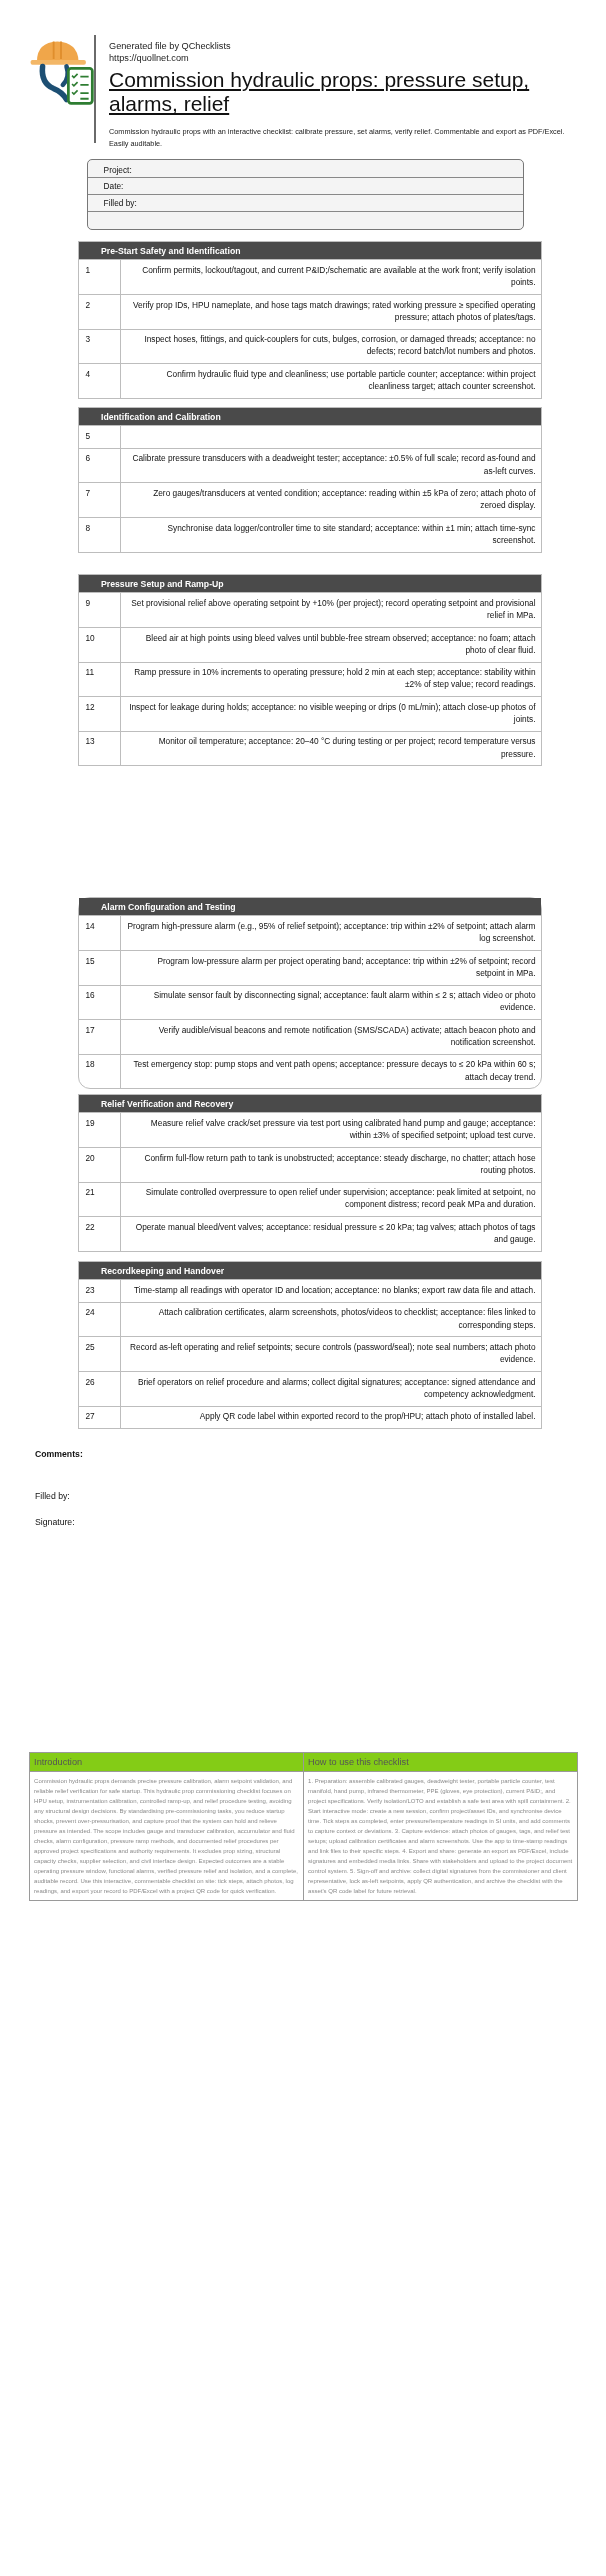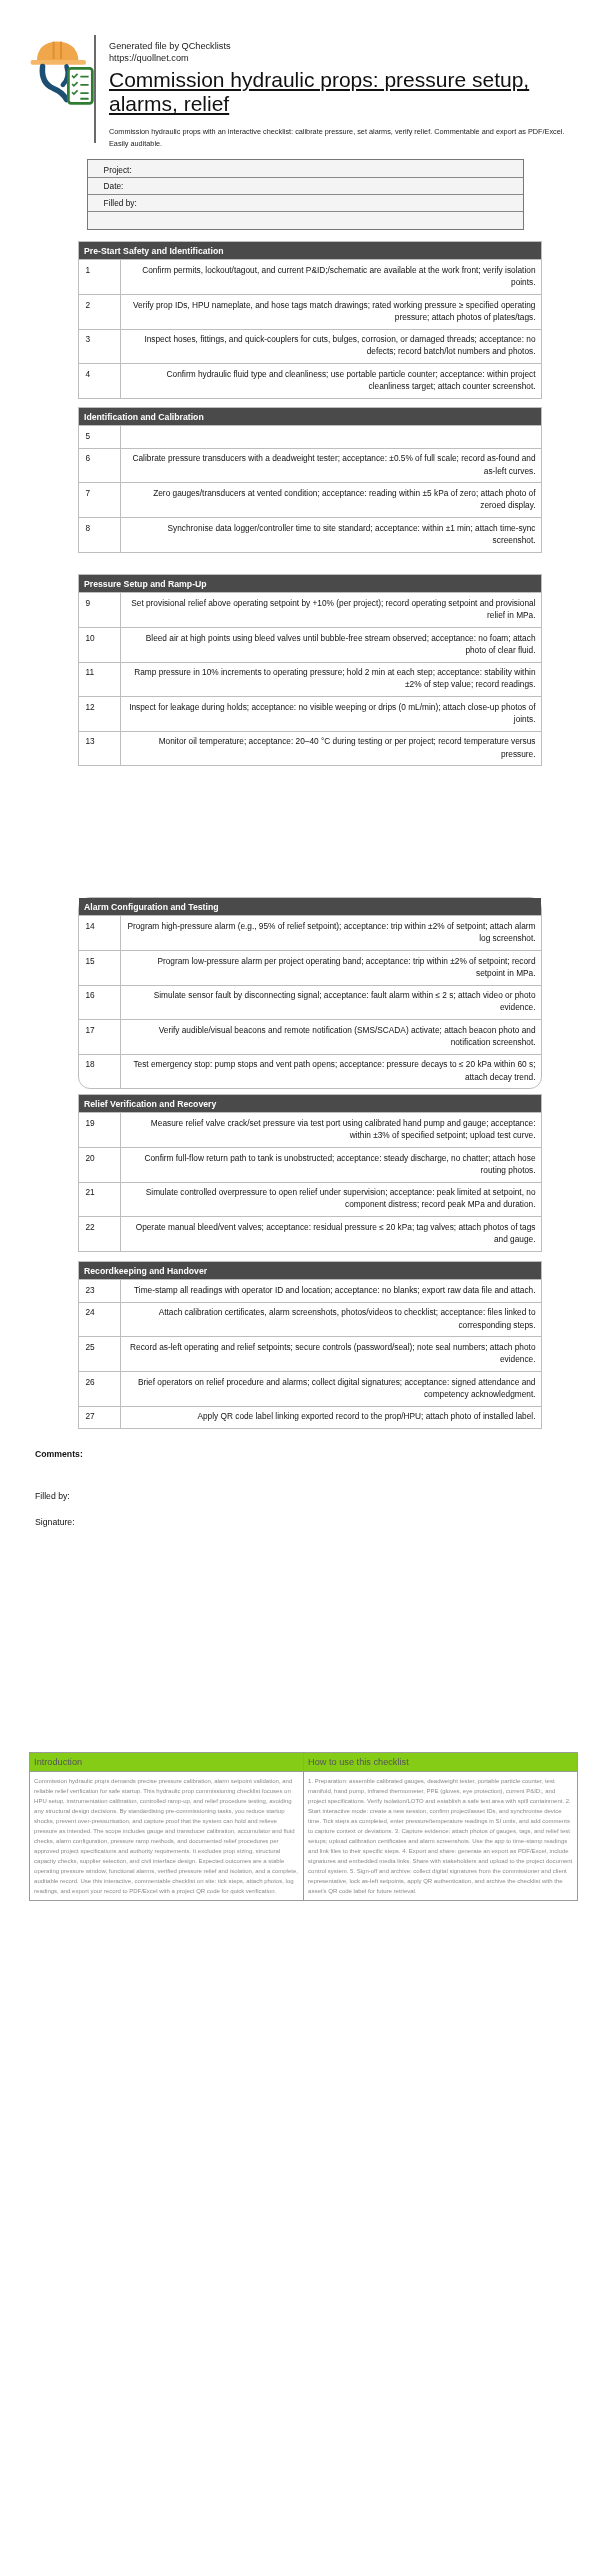--- a/index.html
+++ b/index.html
@@ -58,21 +58,21 @@
     }
 
     
     .meta-box {
       position: absolute;
       left: 87px;
       top: 159px;
       width: 437px;
       height: 71px;
       border: 1.4px solid #777;
-      border-radius: 0;
+      border-radius: 5px;
       background: #f4f4f4;
       overflow: hidden;
       box-sizing: border-box;
     }
     .meta-row {
       height: 16px;
       border-bottom: 0.9px solid #888;
       font-size: 8.3px;
       line-height: 16.5px;
       padding-left: 15.6px;
@@ -89,21 +89,21 @@
       border: 0.9px solid #bdbdbd;
       box-sizing: border-box;
     }
     .section-head {
       background: #4a4a4a;
       color: #fff;
       font-weight: bold;
       font-size: 8.7px;
       height: 17.4px;
       line-height: 18.4px;
-      padding-left: 5px;
+      padding-left: 22px;
     }
     .row {
       display: flex;
       border-top: 0.9px solid #bdbdbd;
       font-size: 8.3px;
       line-height: 12.2px;
       color: #111;
     }
     .row .num {
       width: 42px;
@@ -335,21 +335,21 @@
   <div class="row">
       <div class="num">25</div>
       <div class="txt">Record as-left operating and relief setpoints; secure controls (password/seal); note seal numbers; attach photo evidence.</div>
     </div>
   <div class="row">
       <div class="num">26</div>
       <div class="txt">Brief operators on relief procedure and alarms; collect digital signatures; acceptance: signed attendance and competency acknowledgment.</div>
     </div>
   <div class="row">
       <div class="num">27</div>
-      <div class="txt">Apply QR code label linking exported record to the prop/HPU; attach photo of installed label.</div>
+      <div class="txt">Apply QR code label within exported record to the prop/HPU; attach photo of installed label.</div>
     </div>
 </div>
 
 <div class="comments-label">Comments:</div>
 <div class="filled-label">Filled by:</div>
 <div class="sign-label">Signature:</div>
 
 <div class="info-table" style="left:28.5px; width:549px; top:1752px;">
   <div class="info-col">
     <div class="info-head">Introduction</div>

